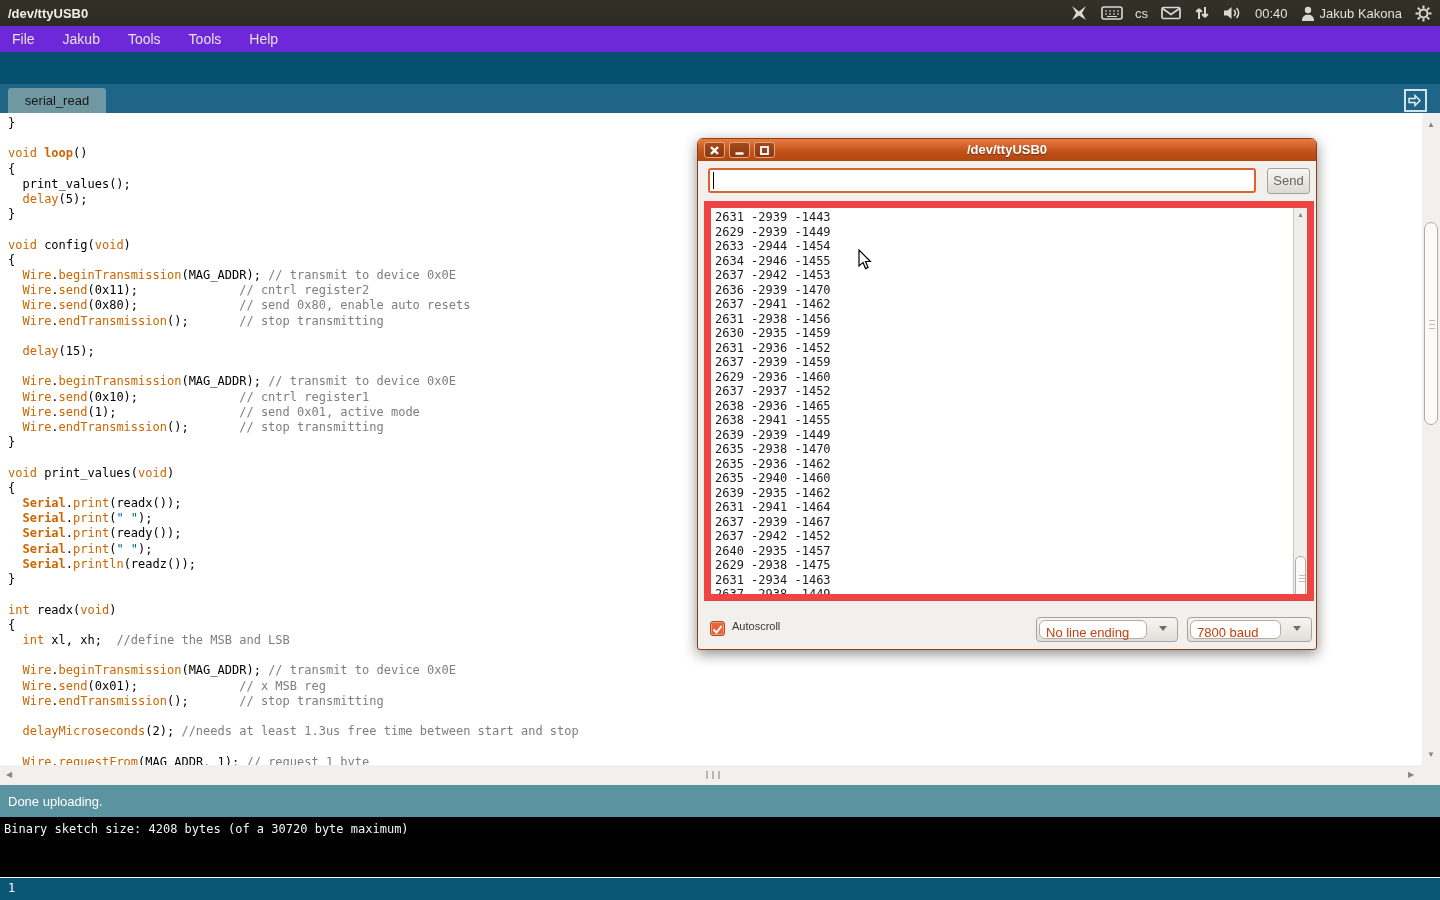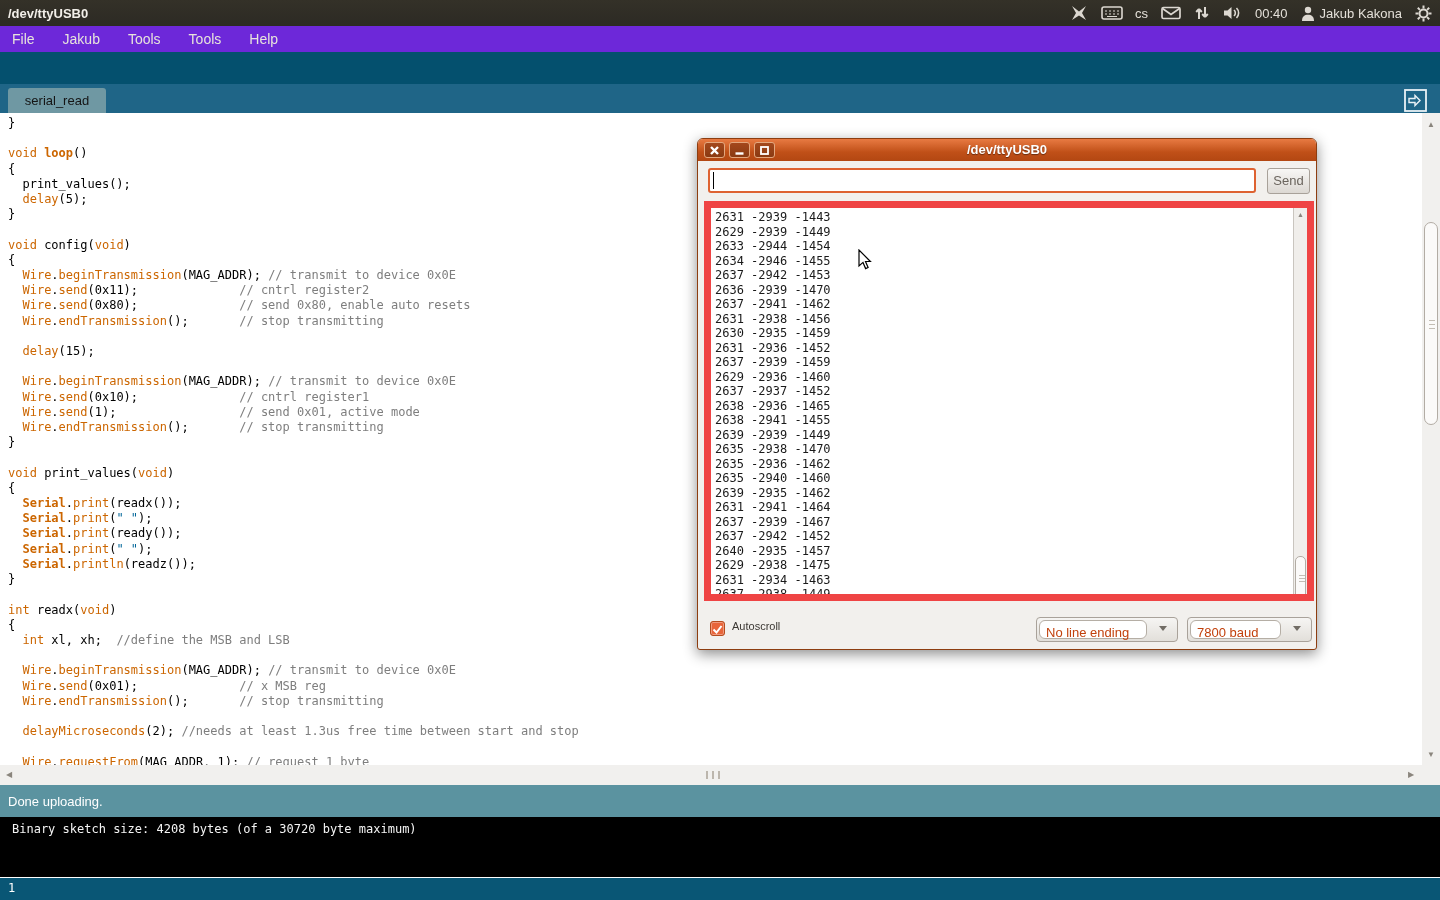--- a/index.html
+++ b/index.html
@@ -58,21 +58,21 @@
   .sb-arrow { position:absolute; font-size:8px; color:#8a857d; line-height:8px; }
   .grip-v { position:absolute; top:6px; width:2px; height:8px; background:#bcb6ad; }
 
   
   #statusbar { position:absolute; left:0; top:785px; width:1440px; height:32px;
                background:#5b93a0; color:#ffffff; font-size:13px;
                display:flex; align-items:center; }
   #statusbar span { margin-left:8px;text-align:center; }
   #console { position:absolute; left:0; top:817px; width:1440px; height:60px;
              background:#000; color:#f4f4f4; font-family:"DejaVu Sans Mono", monospace;
-             font-size:12px; padding:5px 12px; }
+             font-size:12px; padding:5px 4px; }
   #bottombar { position:absolute; left:0; top:878px; width:1440px; height:22px;
                background:#095675; color:#fff; font-size:12px;
                font-family:"DejaVu Sans Mono", monospace; padding:3px 8px; }
 
   
   #serial-win { position:absolute; left:697px; top:138px; width:620px; height:512px;
                 background:#f2f0ed; border:1px solid #8d3d10; border-radius:6px 6px 3px 3px;
                 box-shadow:0 4px 14px rgba(0,0,0,.45); }
   #serial-title { position:absolute; left:0; top:0; width:618px; height:22px;
                   background:linear-gradient(#e87a42,#c05018 60%,#b34712);

